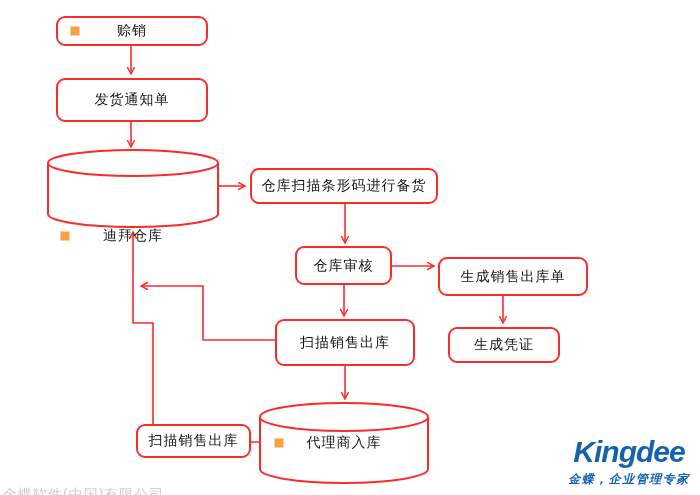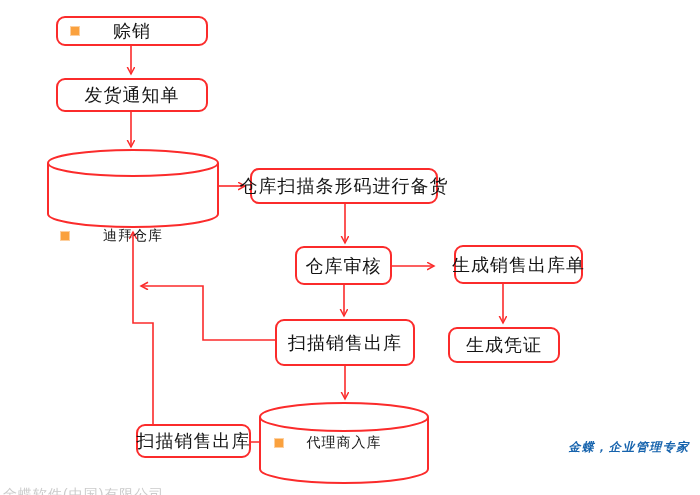--- a/index.html
+++ b/index.html
@@ -5,21 +5,21 @@
   html,body{margin:0;padding:0;background:#fff;}
   .stage{
     position:relative;width:700px;height:495px;background:#ffffff;
     overflow:hidden;font-family:"Liberation Sans",sans-serif;
   }
   .edges{position:absolute;left:0;top:0;width:700px;height:495px;}
   .node{
     position:absolute;box-sizing:border-box;background:#ffffff;
     border:2px solid #fb2b2b;border-radius:9px;
     display:flex;align-items:center;justify-content:center;
-    font-size:18px;color:#141414;letter-spacing:1px;white-space:nowrap;
+    font-size:14px;color:#141414;letter-spacing:1px;white-space:nowrap;
   }
   .cyl-label{
     position:absolute;display:flex;align-items:center;justify-content:center;
     font-size:14px;color:#141414;letter-spacing:1px;white-space:nowrap;
   }
   .sq{
     position:absolute;width:10px;height:10px;top:50%;margin-top:-5px;
     background:#faa13e;border:1px solid #fdd0a0;box-sizing:border-box;
   }
   .logo{position:absolute;left:558px;top:436px;width:142px;text-align:center;}
@@ -70,38 +70,38 @@
       <path d="M153,424 L153,323 L133,323 L133,232" marker-end="url(#arr)"></path>
       <path d="M277,340 L203,340 L203,286 L141,286" marker-end="url(#arr)"></path>
     </g>
   </svg>
 
   <div class="node" style="left:56px;top:16px;width:152px;height:30px;">
     <span class="sq" style="left:12px;"></span>
     <span>赊销</span>
   </div>
 
-  <div class="node" style="left:56px;top:78px;width:152px;height:34px;">
+  <div class="node" style="left:56px;top:78px;width:152px;height:44px;">
     <span>发货通知单</span>
   </div>
 
   <div class="cyl-label" style="left:48px;top:174px;width:170px;height:28px;margin-top:48px;">
     <span class="sq" style="left:12px;"></span>
     <span>迪拜仓库</span>
   </div>
 
   <div class="node" style="left:250px;top:168px;width:188px;height:36px;">
     <span>仓库扫描条形码进行备货</span>
   </div>
 
   <div class="node" style="left:295px;top:246px;width:97px;height:39px;">
     <span>仓库审核</span>
   </div>
 
-  <div class="node" style="left:438px;top:245px;width:129px;height:39px;margin-left:16px;">
+  <div class="node" style="left:438px;top:257px;width:150px;height:39px;">
     <span>生成销售出库单</span>
   </div>
 
   <div class="node" style="left:448px;top:327px;width:112px;height:36px;">
     <span>生成凭证</span>
   </div>
 
   <div class="node" style="left:275px;top:319px;width:140px;height:47px;">
     <span>扫描销售出库</span>
   </div>
@@ -109,18 +109,19 @@
   <div class="cyl-label" style="left:260px;top:429px;width:168px;height:28px;">
     <span class="sq" style="left:14px;"></span>
     <span>代理商入库</span>
   </div>
 
   <div class="node" style="left:96px;top:424px;width:115px;height:34px;margin-left:40px;">
     <span>扫描销售出库</span>
   </div>
 
   <div class="logo">
+    <div class="logo-brand">Kingdee</div>
     <div class="logo-tagline">金蝶，企业管理专家</div>
   </div>
 
   <div class="watermark">金蝶软件(中国)有限公司</div>
 
 </div>
 
 </body></html>

